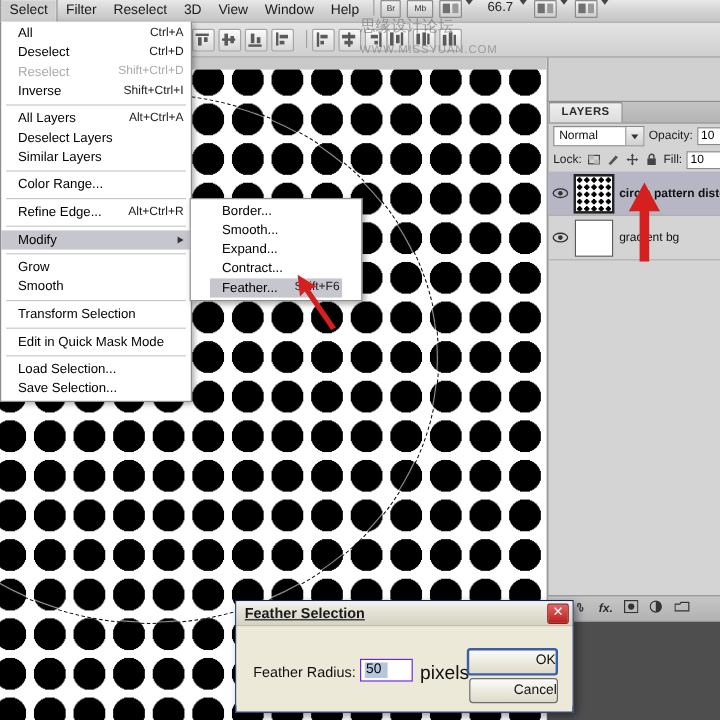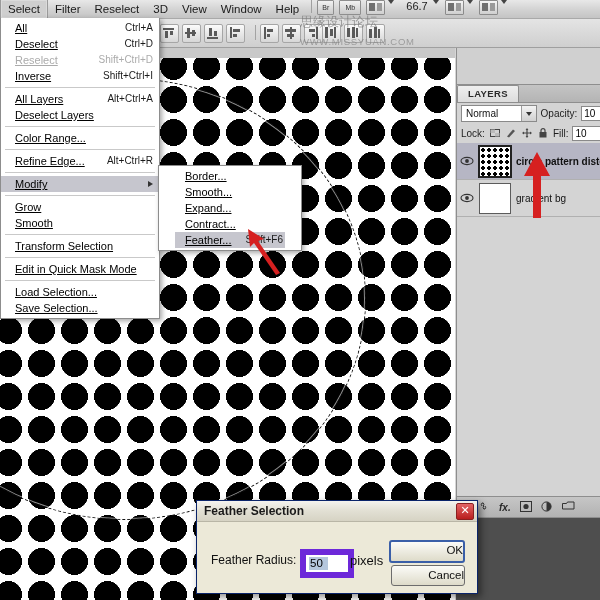--- a/index.html
+++ b/index.html
@@ -63,21 +63,21 @@
   }
 
   
   #select-menu{
     left:0;top:18px;width:158px;
     background:#ffffff;border:1px solid #8d8d8d;border-top:none;
     box-shadow:2px 2px 5px rgba(0,0,0,.35);
     padding:2px 0;
   }
   .mrow{height:16px;line-height:16px;display:flex;align-items:center;padding:0 6px 0 14px;font-size:11px;white-space:nowrap;}
-  .mrow .lbl{flex:0 0 auto;text-decoration:underline;}
+  .mrow .lbl{flex:0 0 auto;}
   .mrow .sc{margin-left:auto;padding-left:14px;color:#1a1a1a;font-size:10px;}
   .mrow.dis .lbl,.mrow.dis .sc{color:#ababab;}
   .mrow.hl{background:#c6c6ce;}
   .msep{height:1px;background:#c9c9c9;margin:3px 4px;}
   .sub-arrow{margin-left:auto;width:0;height:0;border-top:3.5px solid transparent;border-bottom:3.5px solid transparent;border-left:5px solid #333;}
 
   
   #modify-sub{
     left:158px;top:165px;width:110px;background:#fff;border:1px solid #8d8d8d;
     box-shadow:2px 2px 5px rgba(0,0,0,.35);padding:2px 16px;
@@ -127,31 +127,31 @@
   
   #feather-dlg{
     left:196px;top:500px;width:280px;height:92px;
     background:#ece9d8;border:1px solid #0a246a;
     box-shadow:3px 3px 7px rgba(0,0,0,.45);
   }
   #fd-title{
     height:20px;background:linear-gradient(to bottom,#f4f3ef 0%,#e2e0d4 48%,#d6d3c4 100%);
     border-bottom:1px solid #b9b6a6;display:flex;align-items:center;padding:0 3px 0 7px;
   }
-  #fd-title .t{font-size:12px;font-weight:bold;color:#1a1a1a;}
+  #fd-title .t{font-size:12px;font-weight:bold;color:#1a1a1a;text-decoration:underline;}
   #fd-close{
     margin-left:auto;width:16px;height:15px;border:1px solid #8a2020;border-radius:2px;
     background:linear-gradient(#e36565,#b91e1e);color:#fff;font-size:11px;font-weight:bold;
     line-height:13px;text-align:center;
   }
   #fd-body{position:relative;height:66px;background:#ece9d8;}
   .fd-lab{position:absolute;left:14px;top:31px;font-size:12px;color:#111;}
-  .fd-in{position:absolute;left:103px;top:27px;width:42px;height:17px;background:#fff;border:6px solid #6d28d9;}
+  .fd-in{position:absolute;left:103px;top:27px;width:42px;height:17px;background:#fff;border:1px solid #6d28d9;}
   .fd-in span{display:block;margin:2px 0 0 3px;background:#b5c7dd;font-size:11.5px;line-height:13px;padding:0 1px;width:17px;}
-  .fd-px{position:absolute;left:153px;top:31px;font-size:13px;color:#111;}
+  .fd-px{position:absolute;left:153px;top:31px;font-size:16px;color:#111;}
   .fd-btn{
     position:absolute;right:12px;width:72px;height:19px;
     background:linear-gradient(#fbfbf8,#dedbc9);border:1px solid #6d6d6d;border-radius:3px;
     font-size:11.5px;line-height:19px;text-align:right;color:#111;
   }
   .fd-btn.def{border:2px solid #3a5fa8;line-height:17px;}
   #fd-ok{top:18px;}
   #fd-cancel{top:43px;}
 
   
@@ -368,20 +368,23 @@
       <span class="sc">Shift+Ctrl+I</span>
     </div>
     <div class="msep"></div>
     <div class="mrow">
       <span class="lbl">All Layers</span>
       <span class="sc">Alt+Ctrl+A</span>
     </div>
     <div class="mrow">
       <span class="lbl">Deselect Layers</span>
     </div>
+    <div class="mrow">
+      <span class="lbl">Similar Layers</span>
+    </div>
     <div class="msep"></div>
     <div class="mrow">
       <span class="lbl">Color Range...</span>
     </div>
     <div class="msep"></div>
     <div class="mrow">
       <span class="lbl">Refine Edge...</span>
       <span class="sc">Alt+Ctrl+R</span>
     </div>
     <div class="msep"></div>

